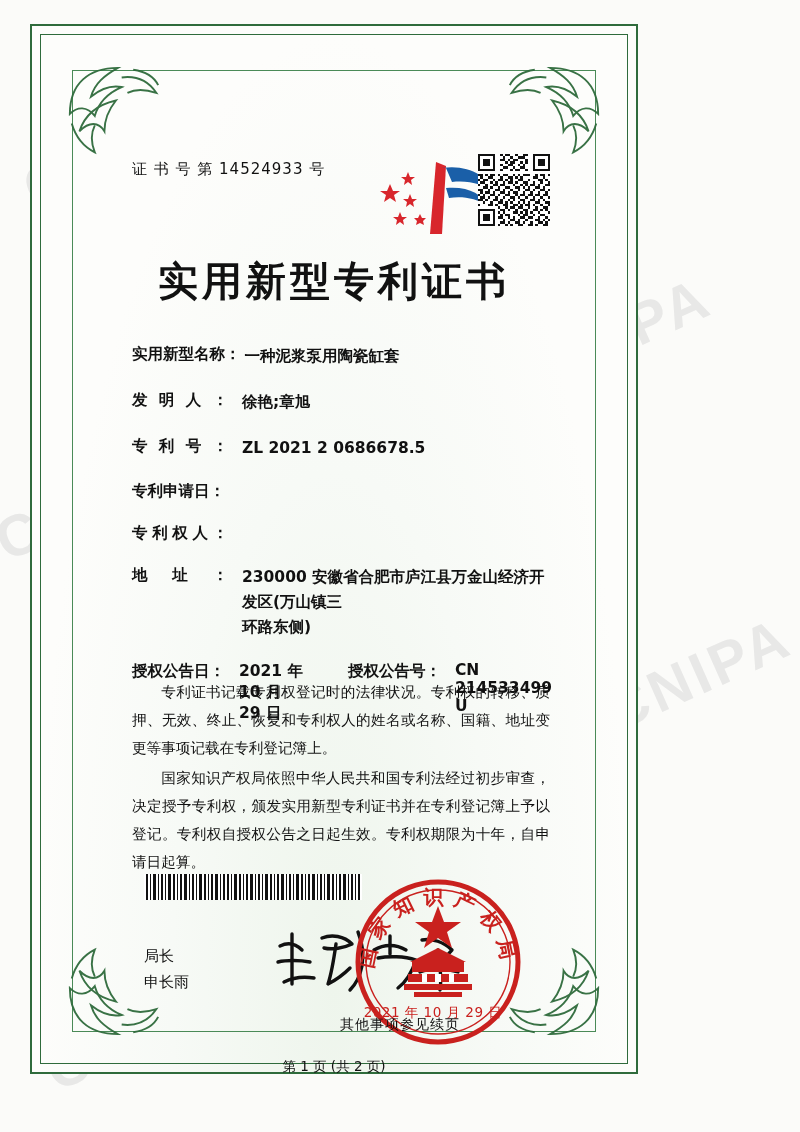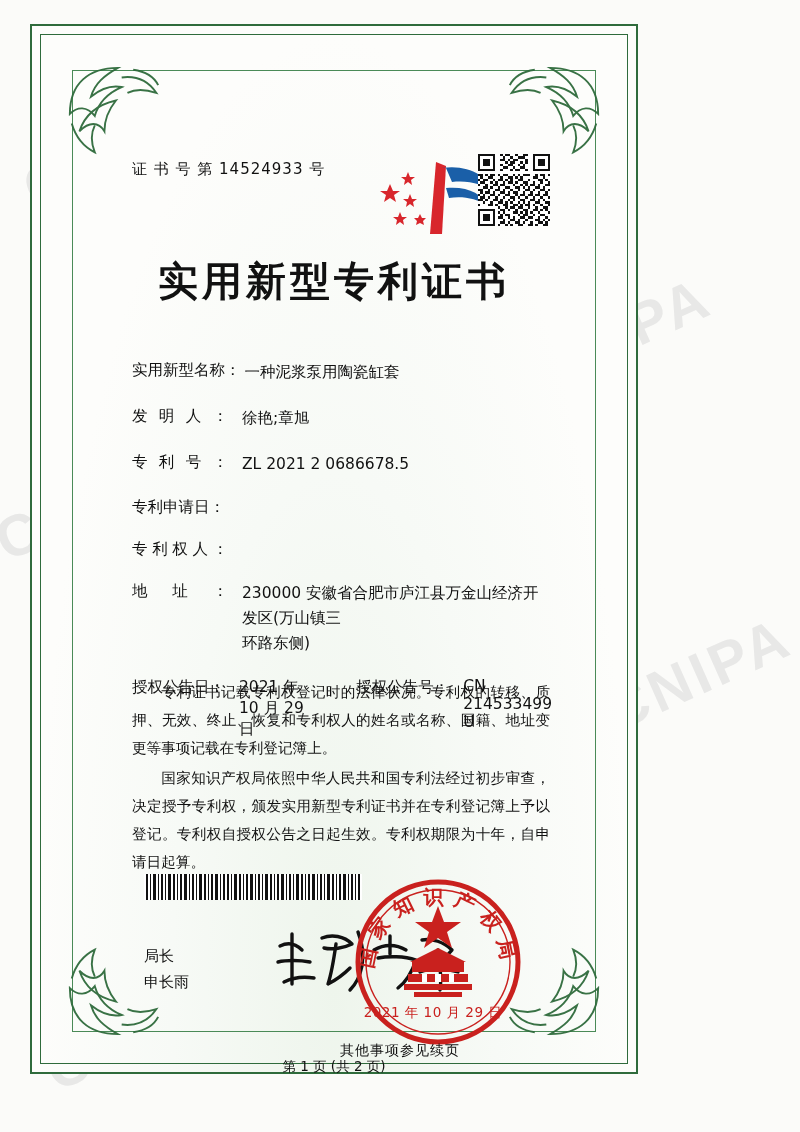--- a/index.html
+++ b/index.html
@@ -52,21 +52,21 @@
   .logo{position:absolute;left:340px;top:128px;width:130px;height:88px;}
   .qr{position:absolute;right:86px;top:128px;width:72px;height:72px;}
 
   .title{
     position:absolute;left:0;right:0;top:228px;text-align:center;
     font-size:40px;font-weight:700;color:#111;letter-spacing:4px;
     font-family:"DejaVu Sans",sans-serif;
   }
 
   
-  .fields{position:absolute;left:100px;top:334px;right:84px;}
+  .fields{position:absolute;left:100px;top:318px;right:84px;font-weight:bold;}
   .row{display:flex;align-items:flex-start;margin-bottom:21px;font-size:15.5px;color:#111;}
   .lab{
     width:96px;flex:0 0 96px;
     display:flex;justify-content:space-between;
     letter-spacing:0;
     white-space:nowrap;
   }
   .val{flex:1;padding-left:14px;line-height:1.6;}
   .val .l2{display:block;padding-left:0;}
   .row-split{display:flex;align-items:flex-start;font-size:15.5px;color:#111;margin-bottom:21px;}
@@ -100,21 +100,21 @@
     position:absolute;right:128px;top:978px;width:150px;text-align:center;
     color:#c9211e;font-size:13.5px;letter-spacing:.5px;
   }
 
   
   .page-no{
     position:absolute;left:0;right:0;top:1032px;text-align:center;
     font-size:13.5px;color:#111;
   }
   .footnote{
-    position:absolute;left:0;right:0;top:1042px;text-align:center;
+    position:absolute;left:0;right:0;top:1016px;text-align:center;
     font-size:14px;color:#111;letter-spacing:1px;
   }
 </style>
 </head>
 <body>
 
 <div id="wm-layer">
     <div class="wm" style="left: 18px; top: 118px; font-size: 58px; transform: rotate(-24deg);">CNIPA</div>
     <div class="wm" style="left: 210px; top: 120px; font-size: 58px; transform: rotate(-24deg);">CNIPA</div>
     <div class="wm" style="left: 520px; top: 300px; font-size: 58px; transform: rotate(-24deg);">CNIPA</div>

